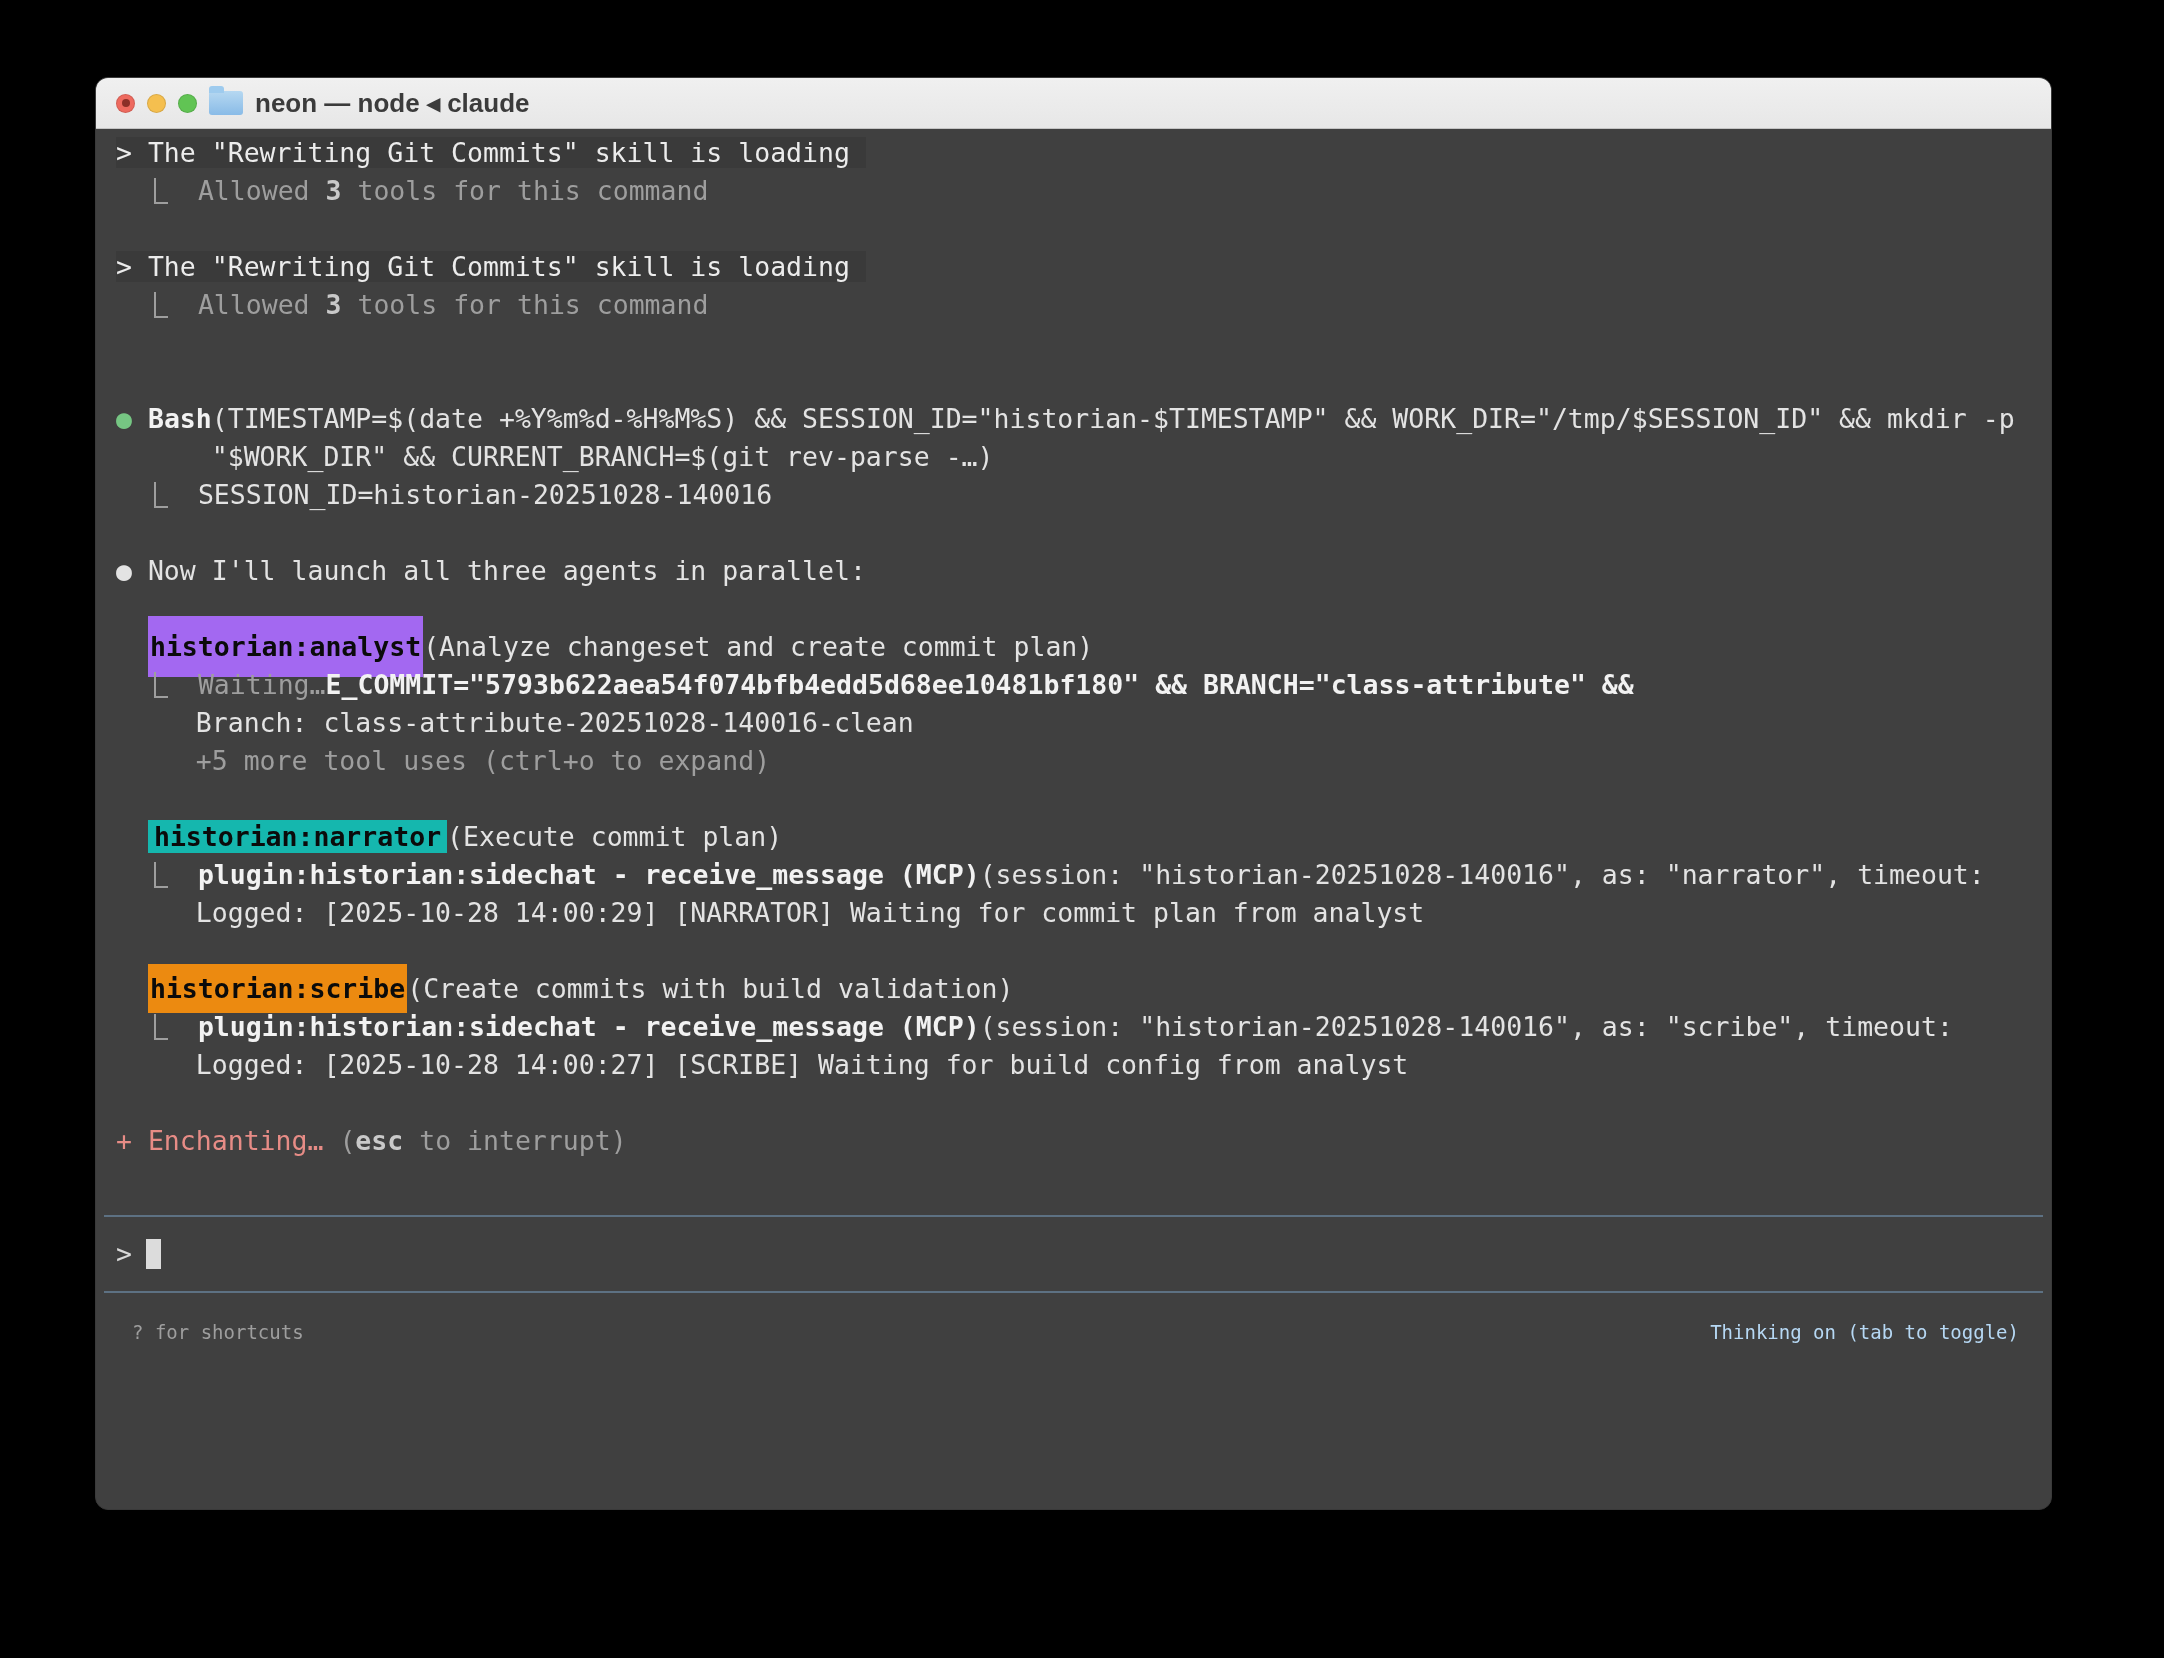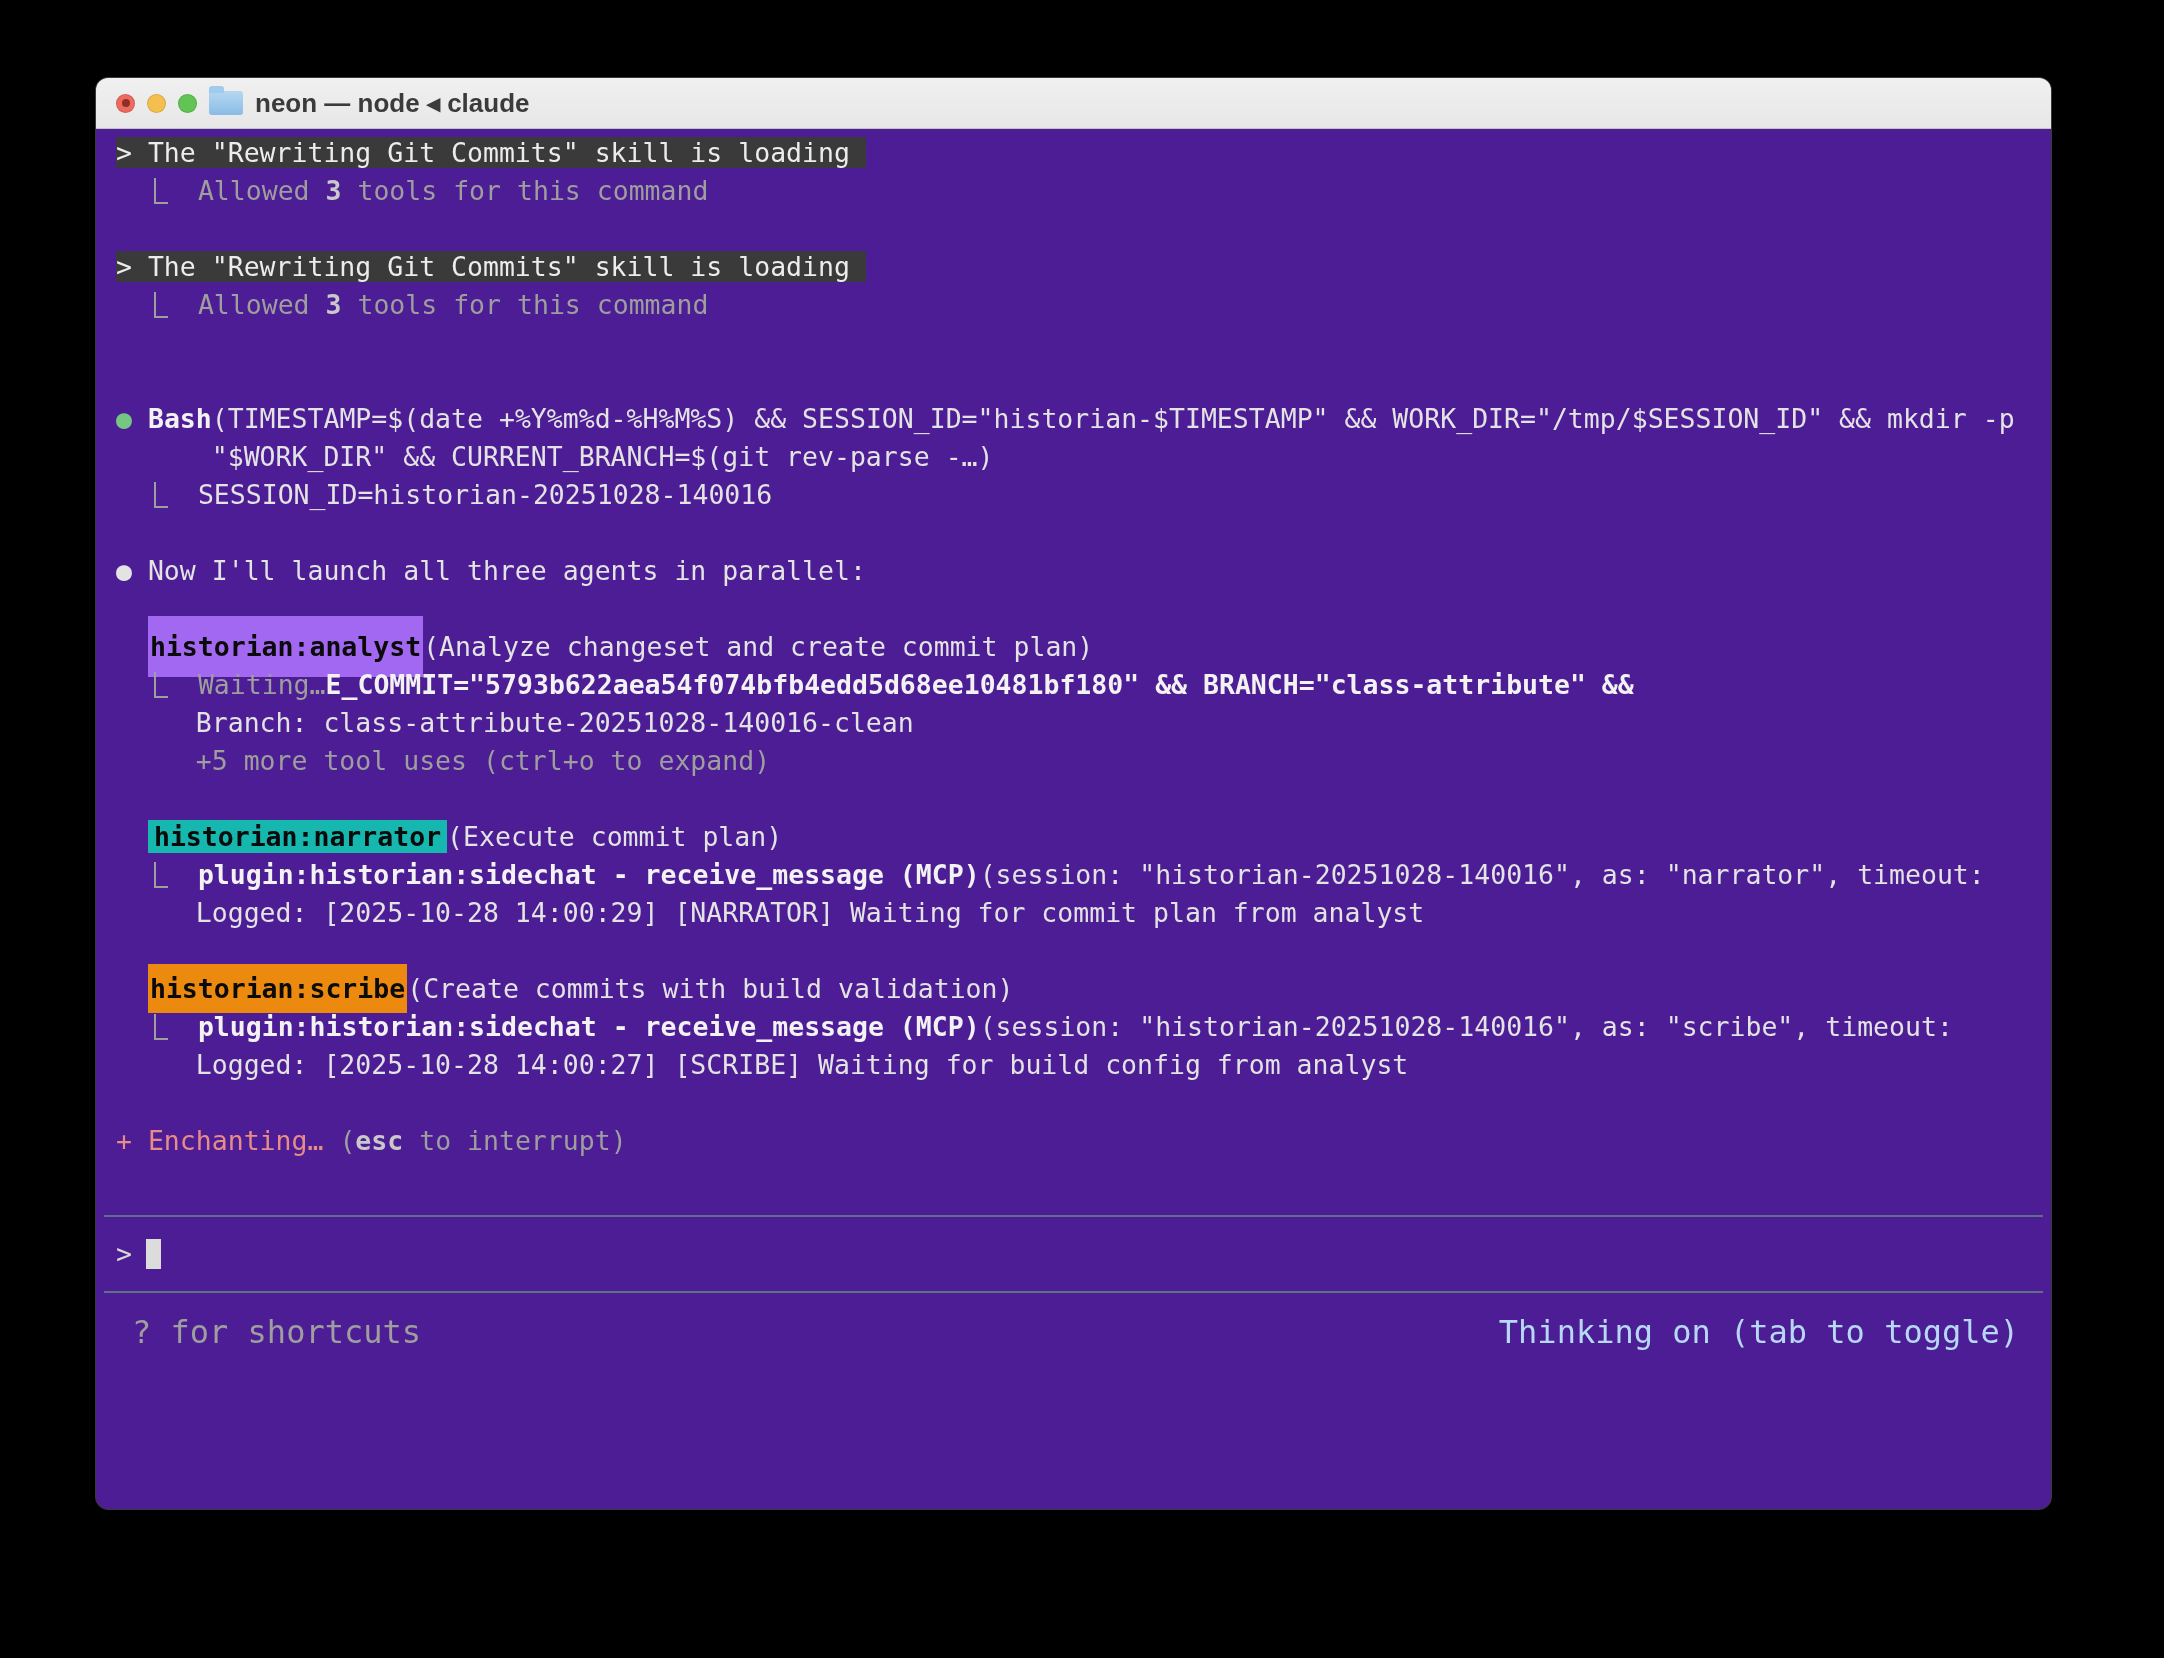--- a/index.html
+++ b/index.html
@@ -6,21 +6,21 @@
   body{
     width:2164px;height:1658px;
     background:#000;
     position:relative;
     font-family:"DejaVu Sans Mono", monospace;
     overflow:hidden;
   }
   .window{
     position:absolute;left:95px;top:77px;
     width:1957px;height:1433px;
-    background:#4c1d95;
+    background:#404040;
     border:1px solid #3a3a3a;
     border-radius:13px;
     box-sizing:border-box;
     box-shadow:0 34px 80px rgba(0,0,0,0.6);
   }
   
   .titlebar{
     height:51px;
     background:linear-gradient(#f0f0f0,#e7e7e7);
     border-bottom:1px solid #c4c4c4;
@@ -108,21 +108,21 @@
     display:inline-block;
     width:15px;height:30px;
     background:#dcdcdc;
     margin-left:14px;
   }
   
   .statusbar{
     margin-top:20px;
     padding:0 32px 0 36px;
     display:flex;justify-content:space-between;align-items:center;
-    font-size:32px;line-height:38px;
+    font-size:19px;line-height:38px;
     white-space:pre;
   }
   .status-left{color:#9e9e9e;}
   .status-right{color:#b6d8f4;}
 </style>
 </head>
 <body>
 
 <div class="window">
   <div class="titlebar">

